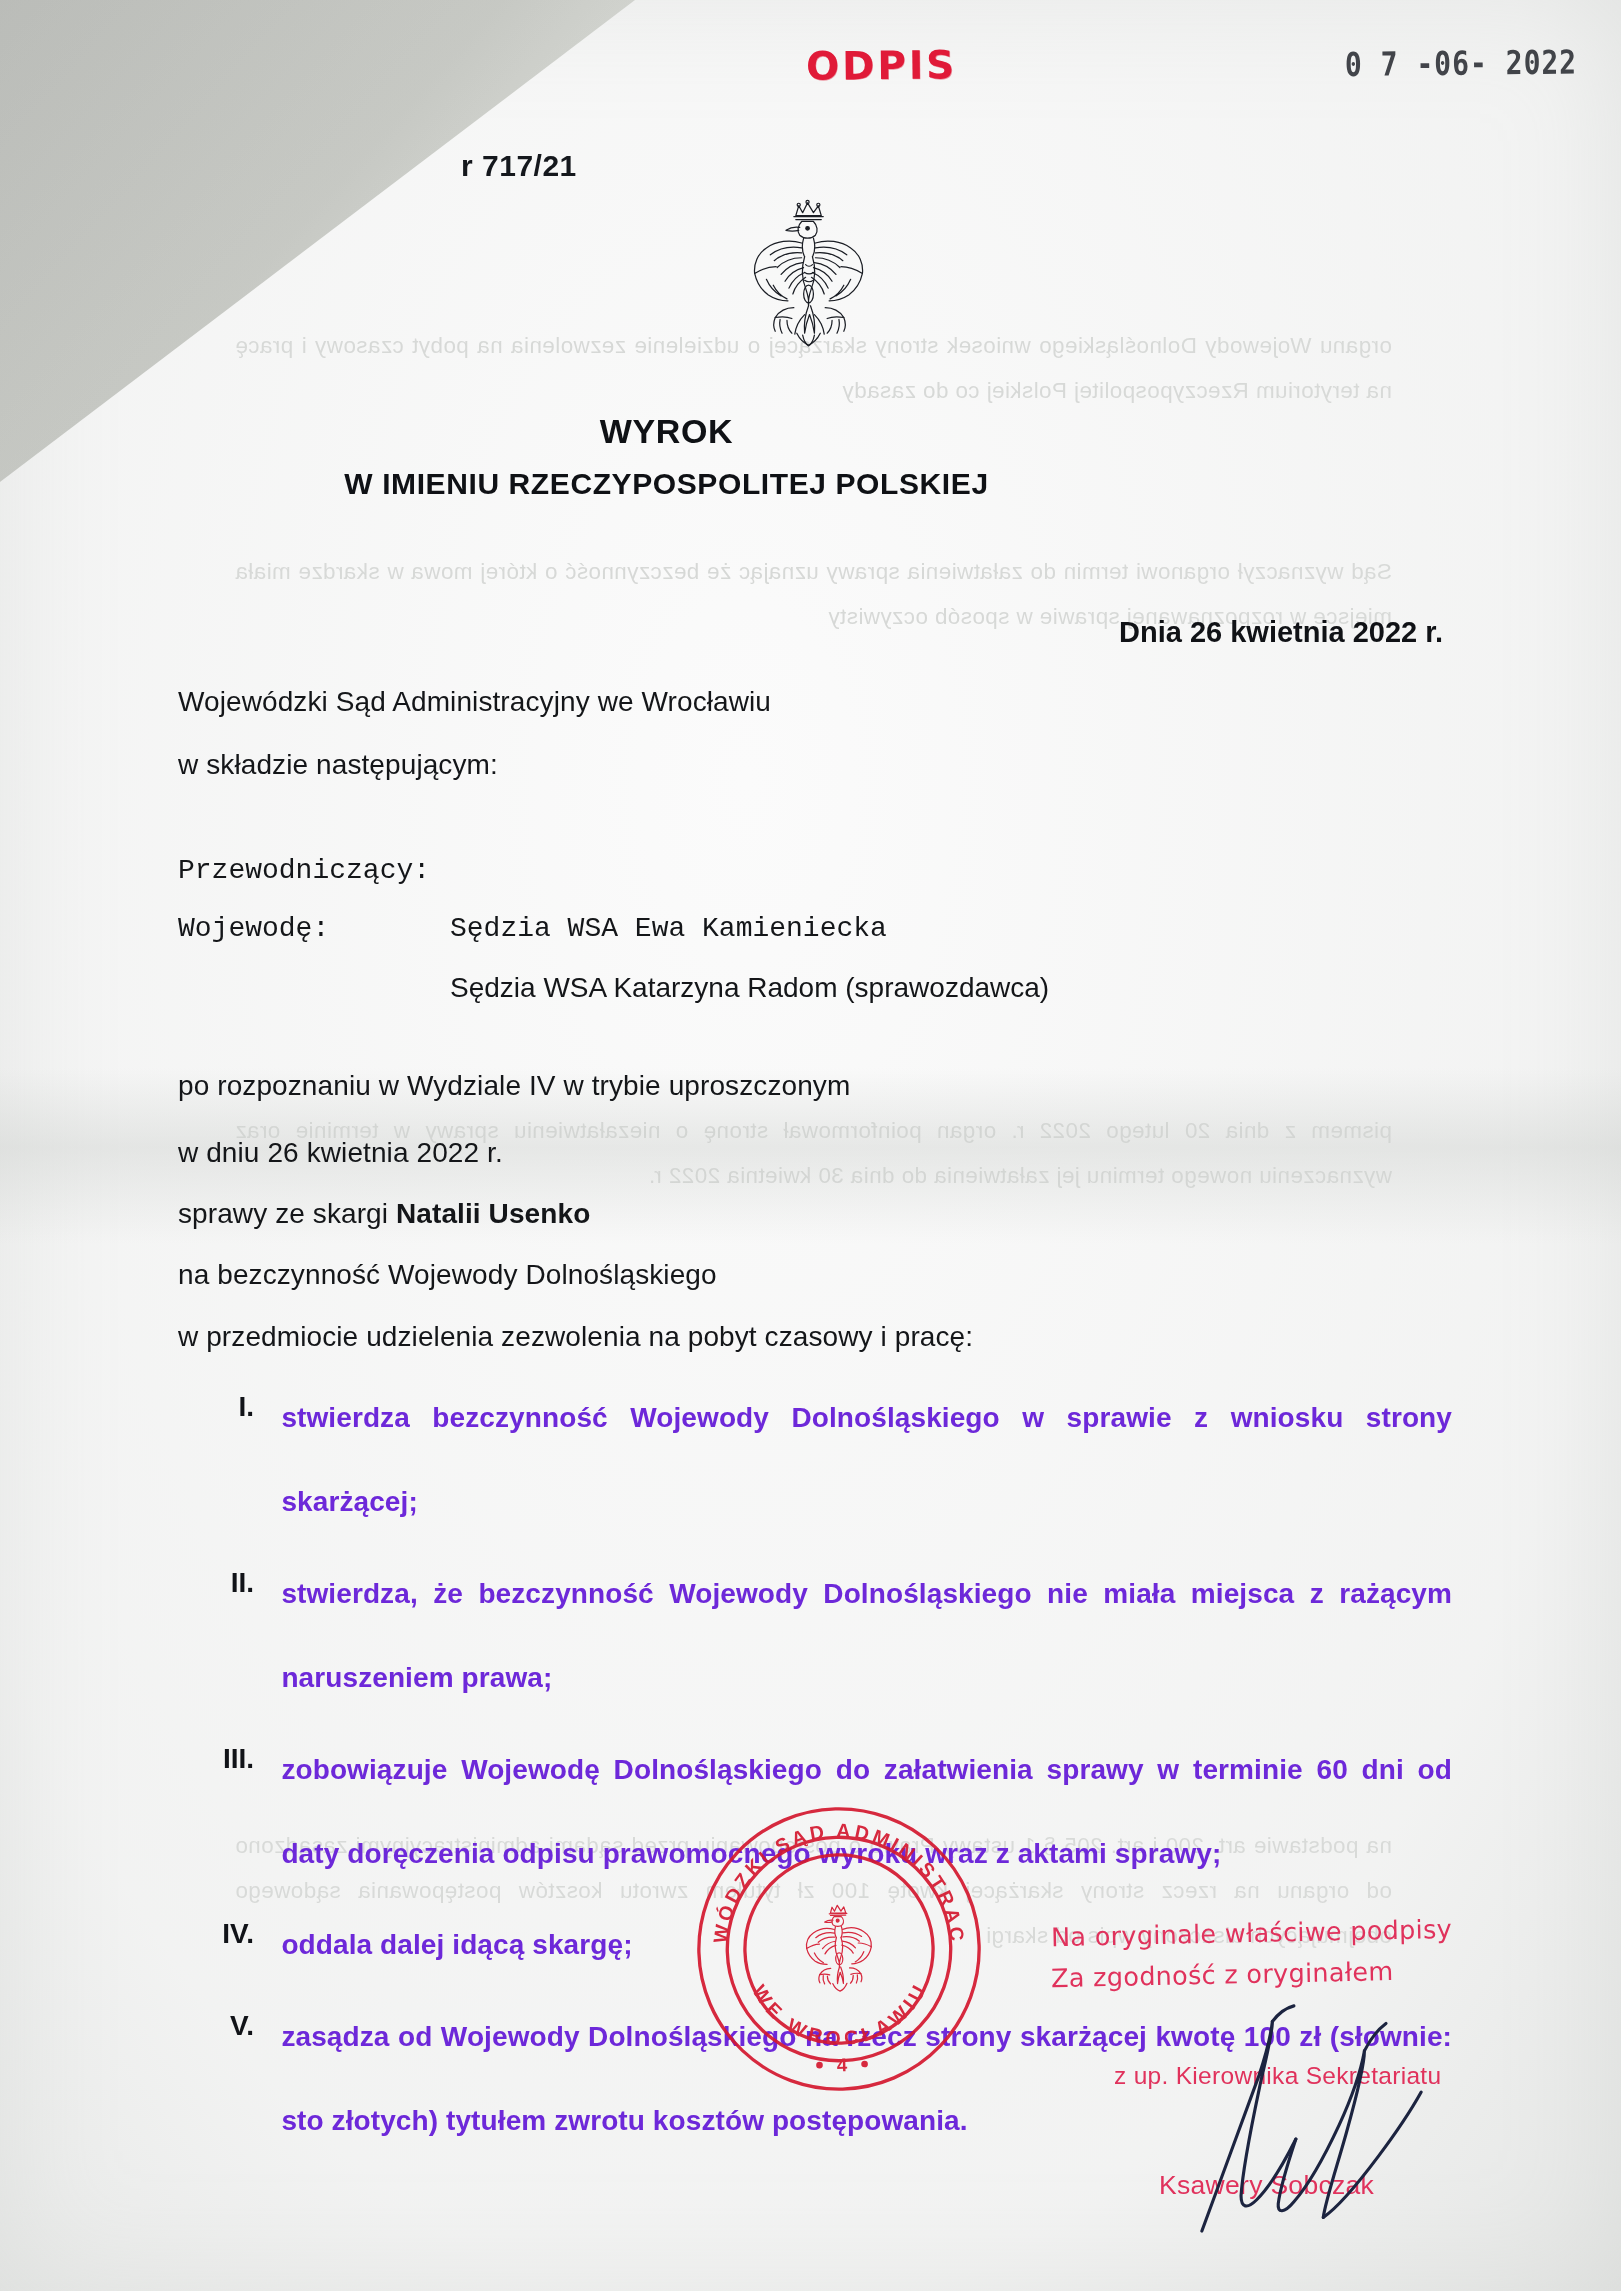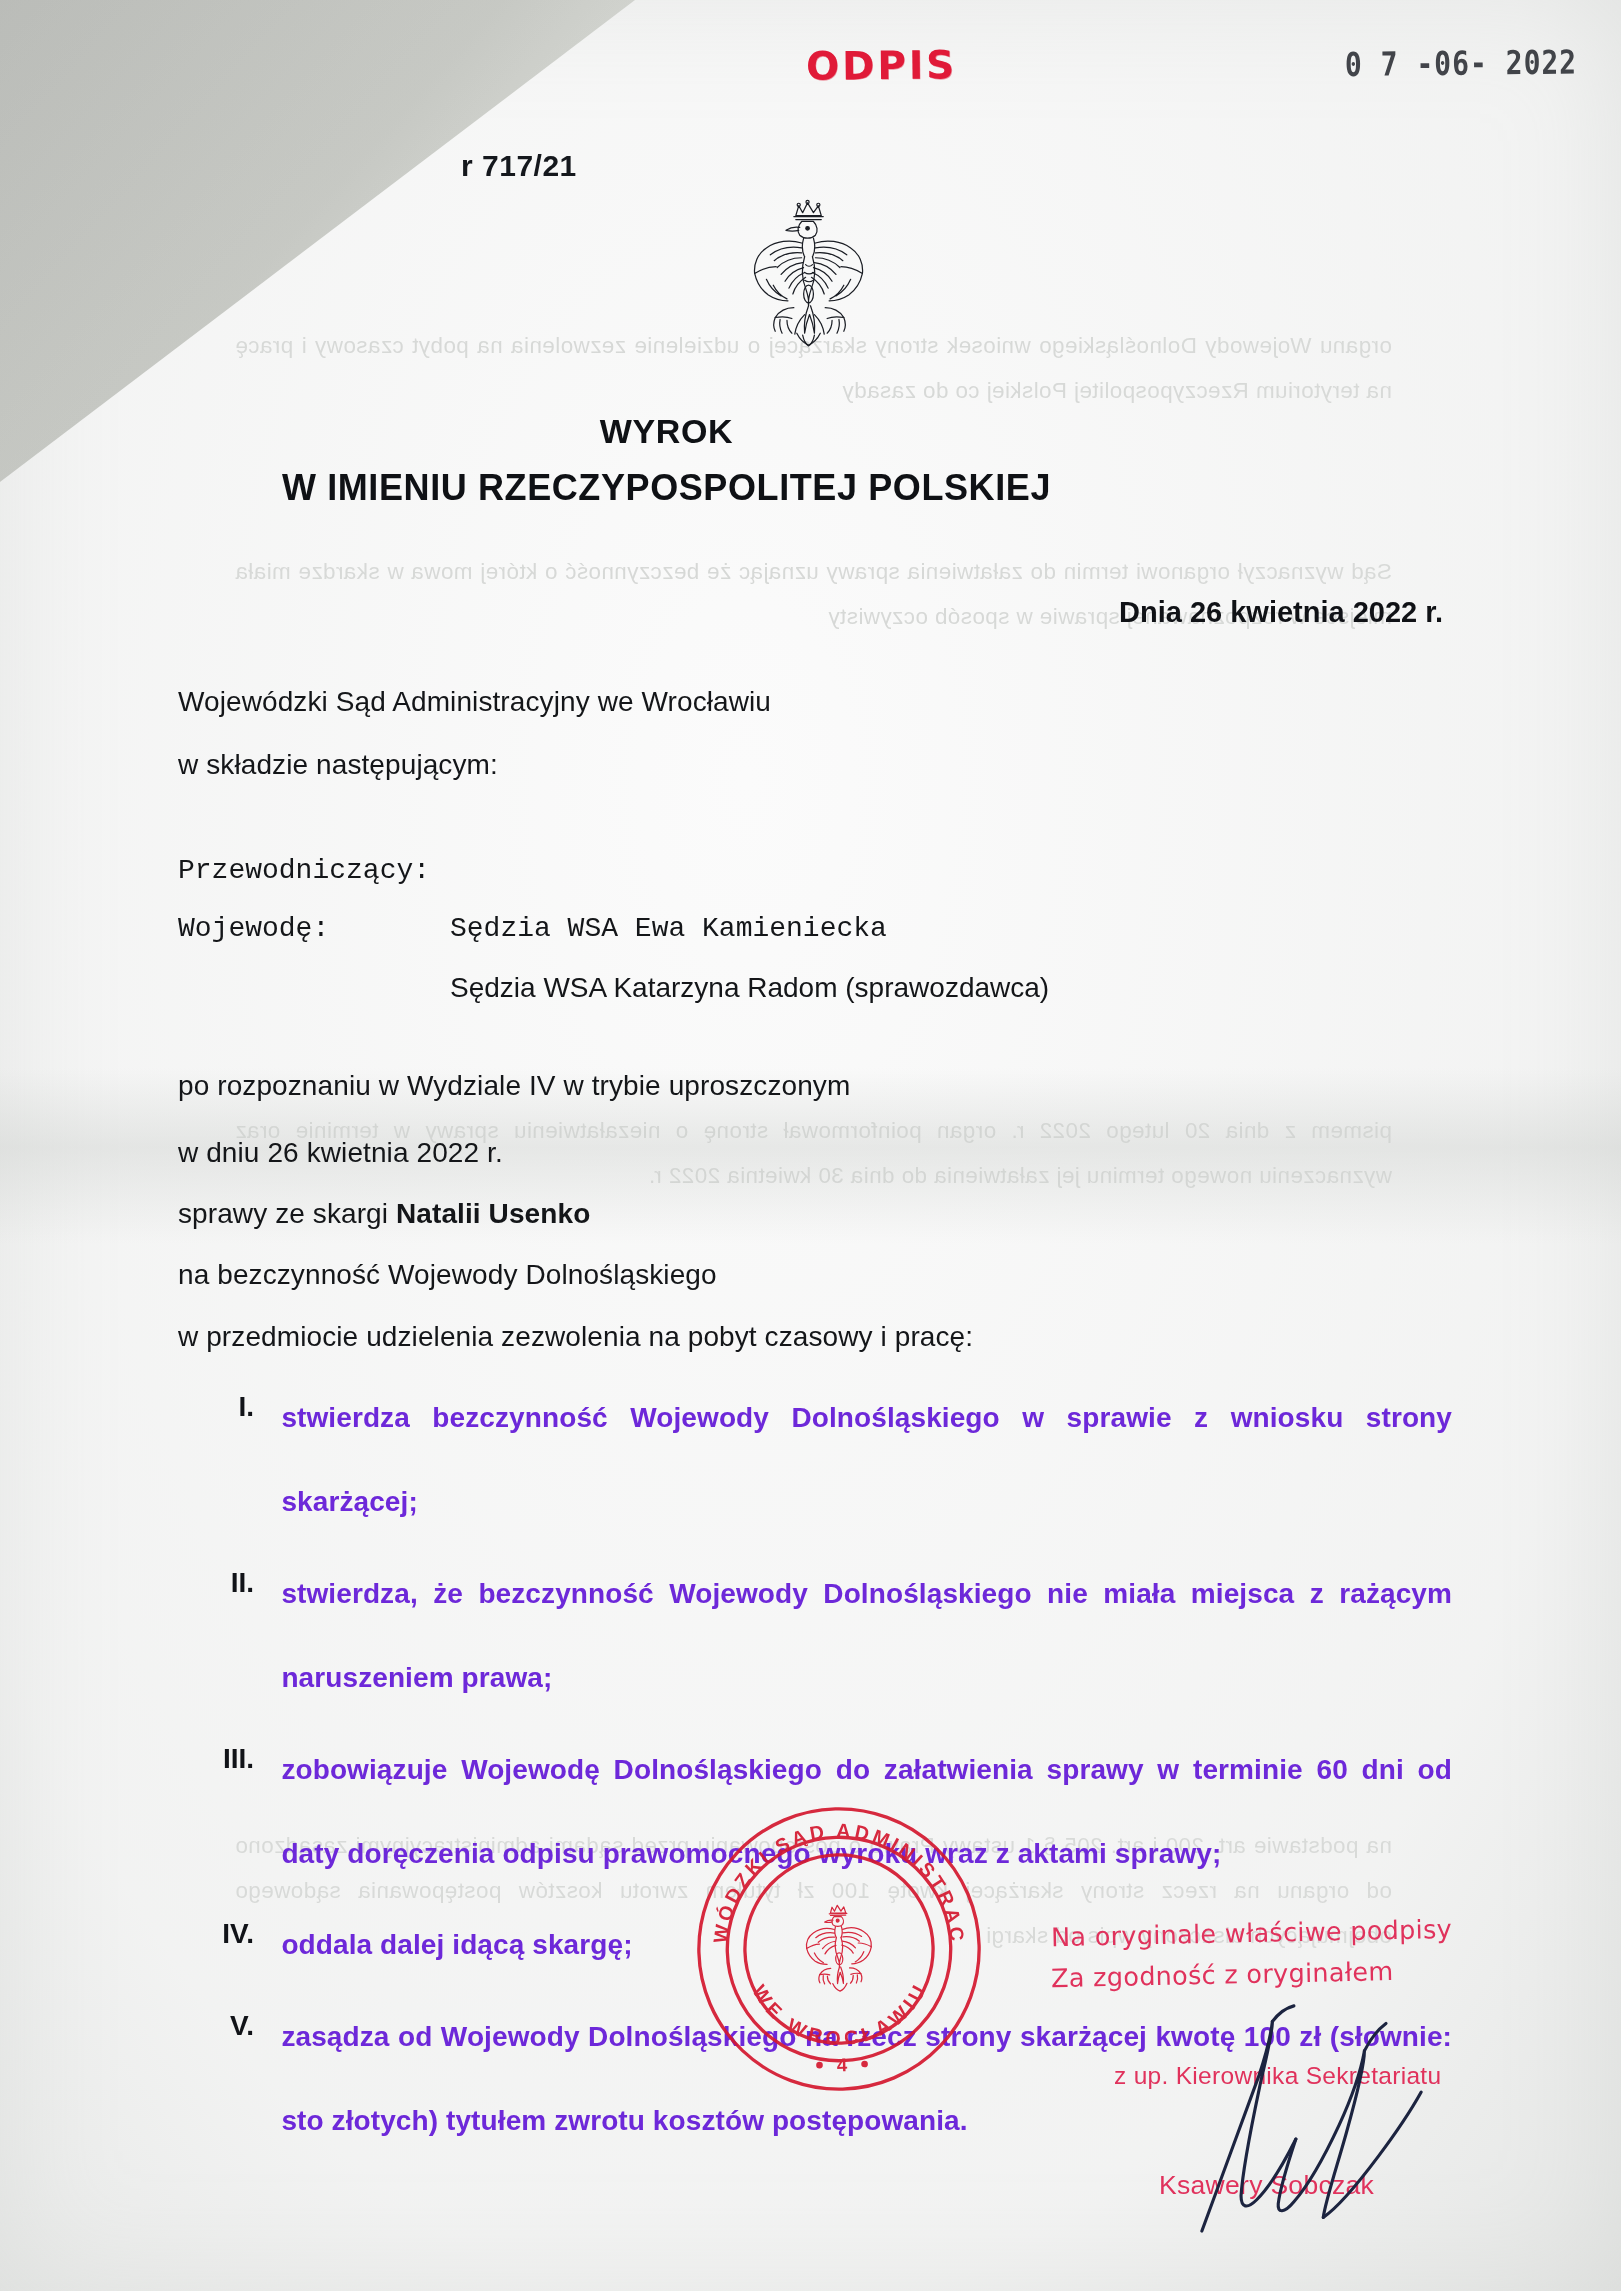--- a/index.html
+++ b/index.html
@@ -141,29 +141,29 @@
     text-align: center;
   }
   .title-main {
     font-size: 34px;
     font-weight: 700;
     letter-spacing: 0.6px;
     color: #0f1115;
   }
   .title-sub {
     margin-top: 15.7px;
-    font-size: 36px;
+    font-size: 30px;
     font-weight: 700;
     letter-spacing: 0.6px;
     color: #0f1115;
   }
 
   .dateline {
     right: 178px;
-    top: 596px;
+    top: 616px;
     font-size: 29px;
     font-weight: 700;
     color: #101216;
     text-align: right;
   }
 
   .body-text {
     left: 178px;
     font-size: 28px;
     color: #141619;

